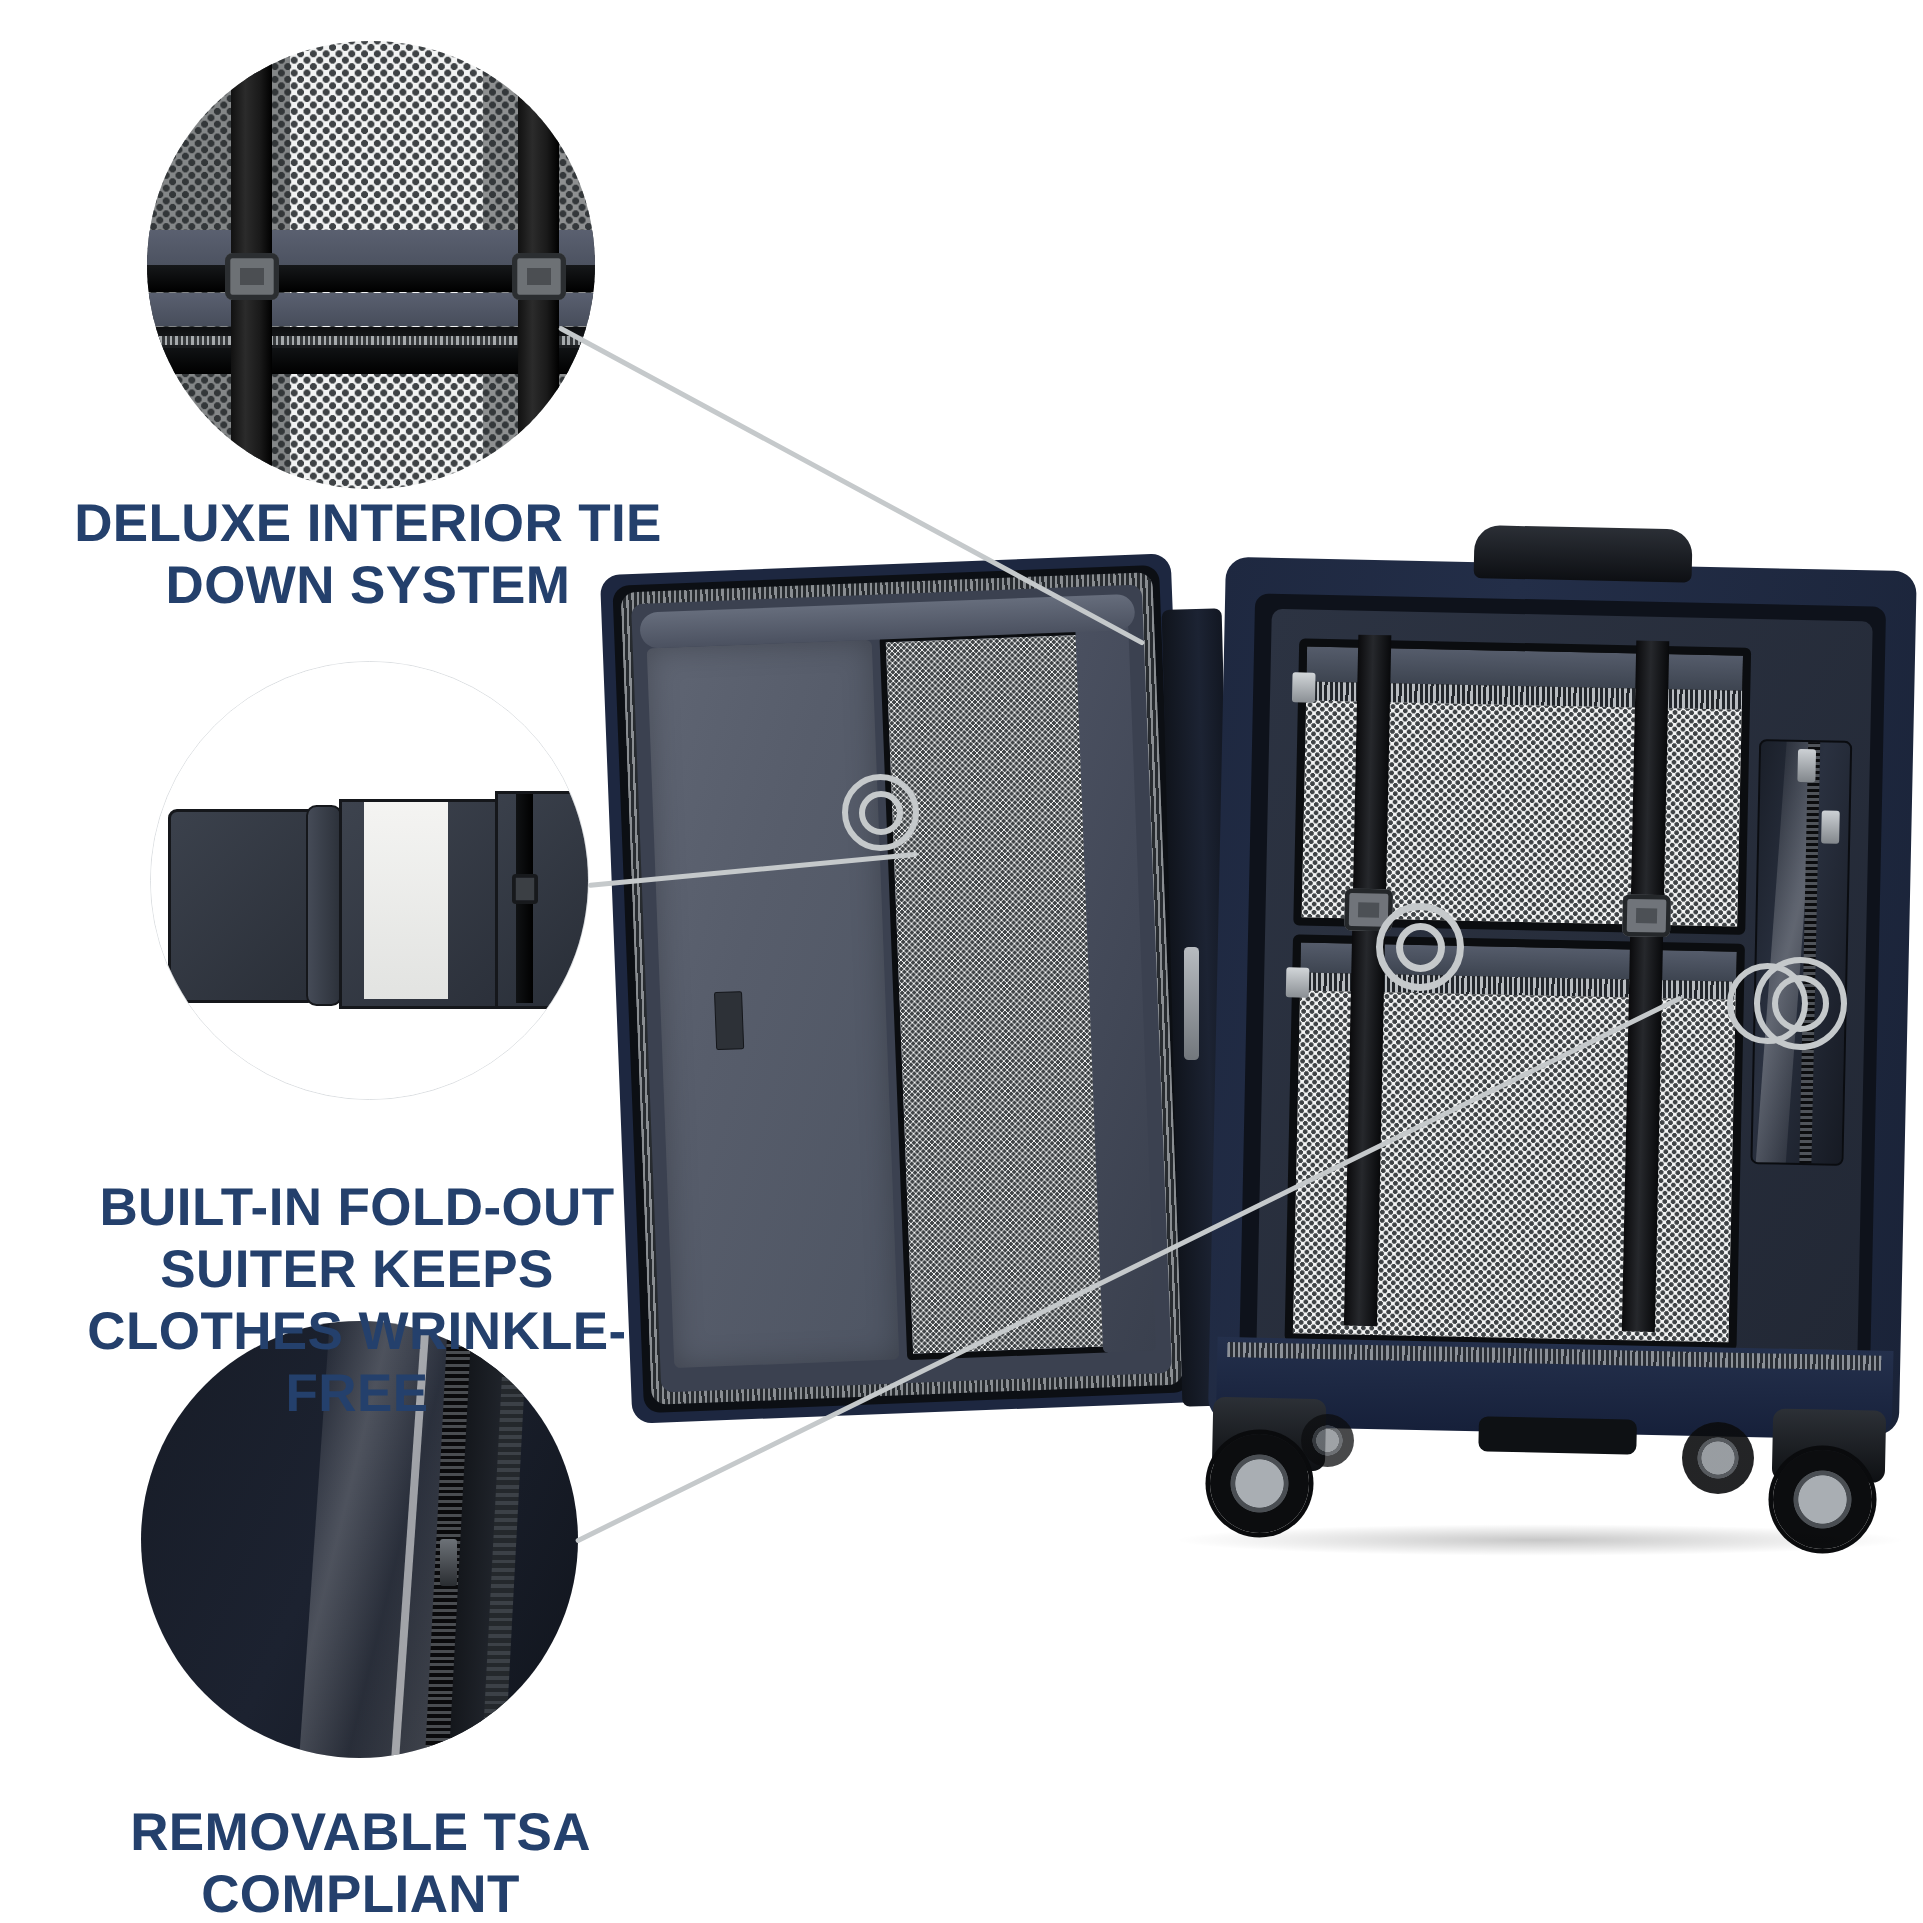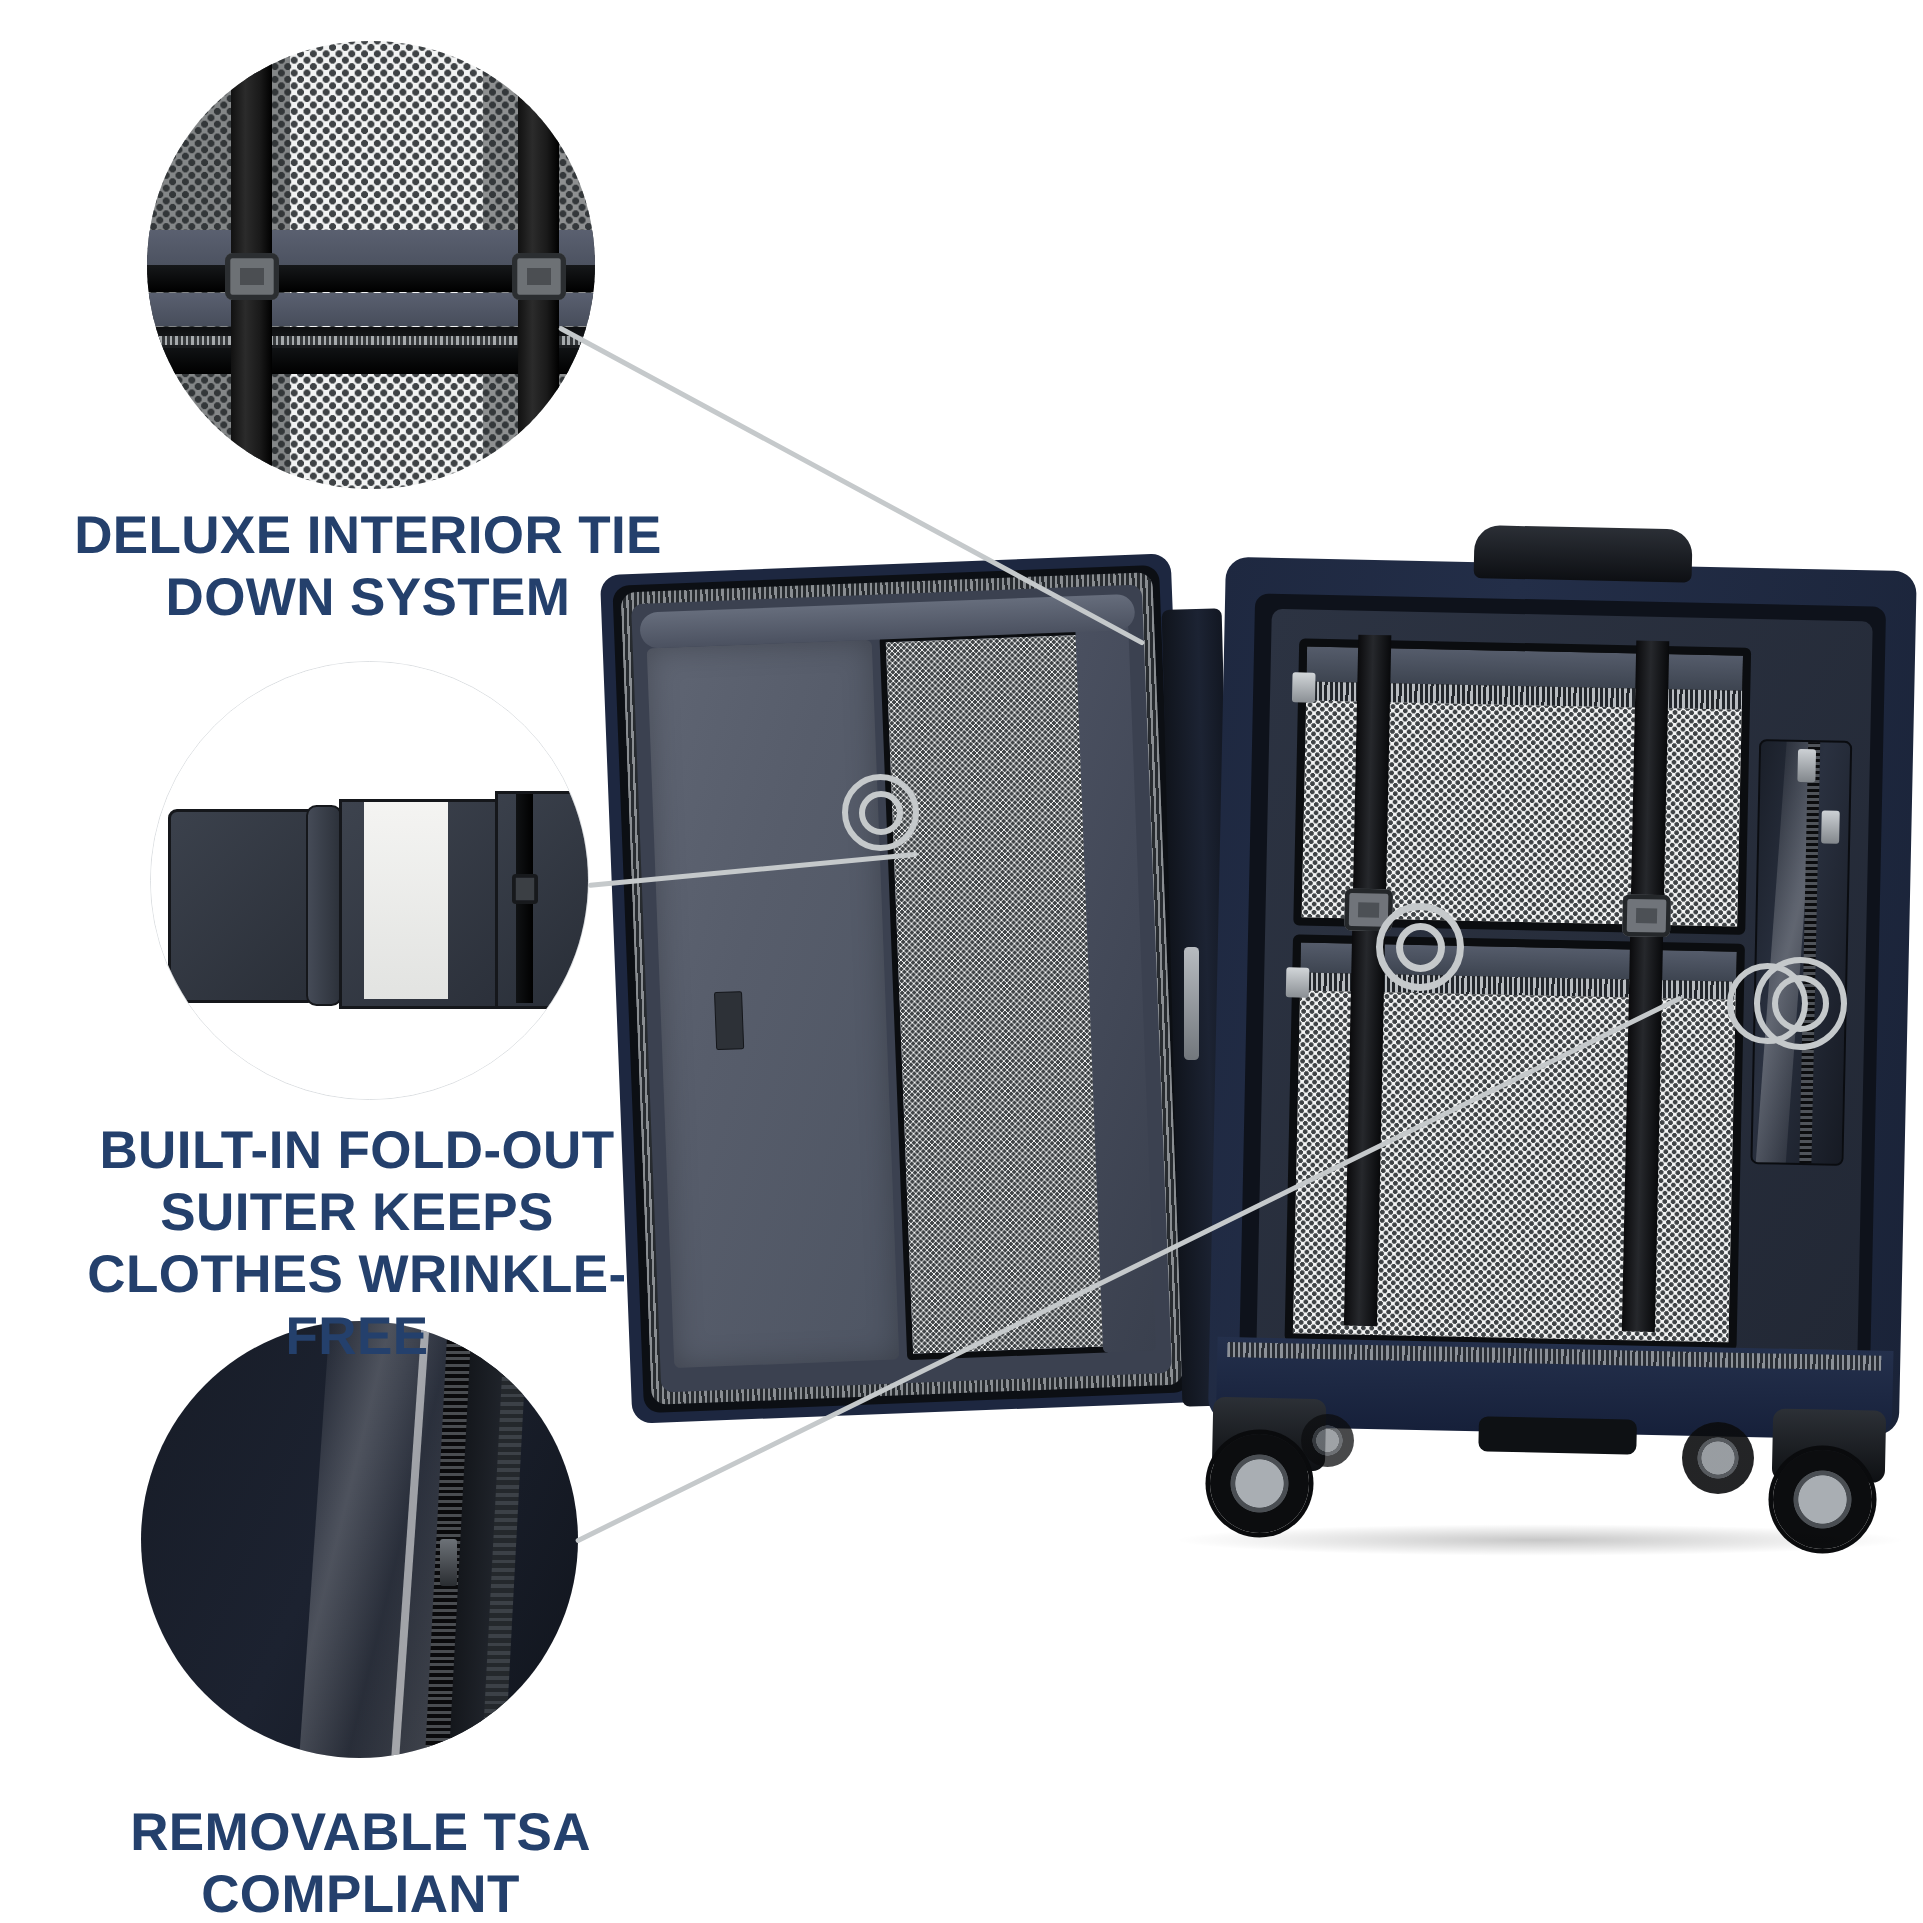--- a/index.html
+++ b/index.html
@@ -16,22 +16,22 @@
   .caption{
     position:absolute;
     color:#24406c;
     font-weight:700;
     text-align:center;
     letter-spacing:0.4px;
     line-height:1.17;
     white-space:pre-line;
     text-rendering:geometricPrecision;
   }
-  #cap1{left:30px;  top:505px;  width:676px; font-size:53px;}
-  #cap2{left:22.5px;  top:1120px; width:669px; font-size:53px;}
+  #cap1{left:30px;  top:493px;  width:676px; font-size:53px;}
+  #cap2{left:22.5px;  top:1177px; width:669px; font-size:53px;}
   #cap3{left:15px;  top:1802px; width:691px; font-size:53px;}
 
   
   .detail{
     position:absolute;border-radius:50%;overflow:hidden;
     background:#fff;
   }
   #d1{left:147px; top:41px;  width:448px; height:448px;}
   #d2{left:150px; top:661px; width:437px; height:437px;border:1.5px solid #dcdfe2;}
   #d3{left:141px; top:1321px;width:437px; height:437px;}

